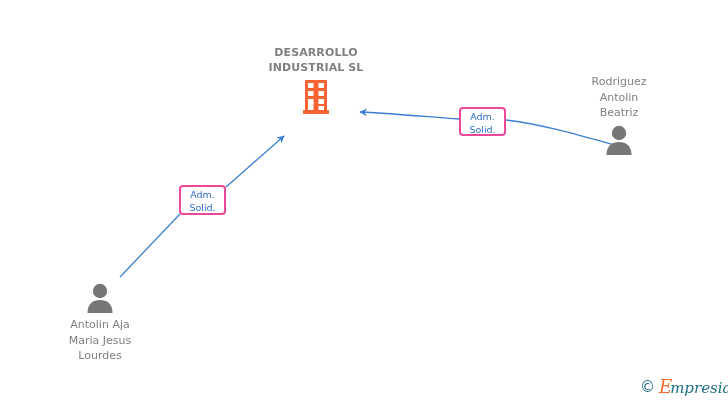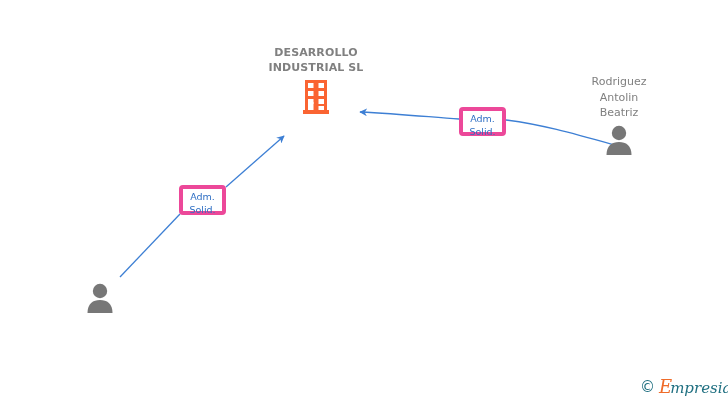--- a/index.html
+++ b/index.html
@@ -88,21 +88,21 @@
     left: 25px;
     top: 283px;
   }
   #person-antolin .person-label { margin-top: 2px; }
 
   
   .edge-label {
     position: absolute;
     box-sizing: border-box;
     background: #ffffff;
-    border: 4px solid #ec4899;
+    border: 2px solid #ec4899;
     border-radius: 4px;
     color: #2f6fc4;
     font-size: 9.5px;
     line-height: 12.5px;
     text-align: center;
     padding-top: 2px;
     white-space: pre-line;
     font-family: "DejaVu Sans", "Liberation Sans", sans-serif;
   }
   #edge-label-right {
@@ -202,20 +202,23 @@
     </div>
   </div>
 
   <div class="person-node" id="person-antolin">
     <div class="person-icon-wrap">
       <svg class="psn" viewBox="0 0 28 30" xmlns="http://www.w3.org/2000/svg">
         <circle cx="14" cy="8" r="7.2" fill="#777777"></circle>
         <path d="M 1.5 30 C 1.5 20.5 7 17 14 17 C 21 17 26.5 20.5 26.5 30 Z" fill="#777777"></path>
       </svg>
     </div>
+    <div class="person-label">Antolin Aja
+Maria Jesus
+Lourdes</div>
   </div>
 
   <div class="edge-label" id="edge-label-right">Adm.
 Solid.</div>
 
   <div class="edge-label" id="edge-label-left">Adm.
 Solid.</div>
 
   <div id="watermark">
     <span class="wm-c">©</span>

